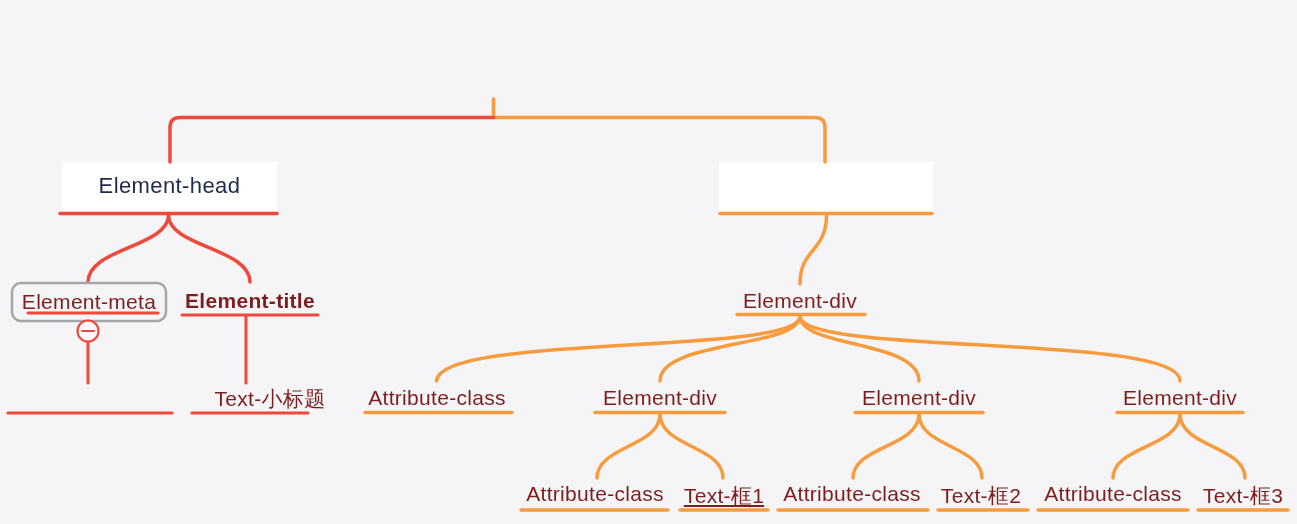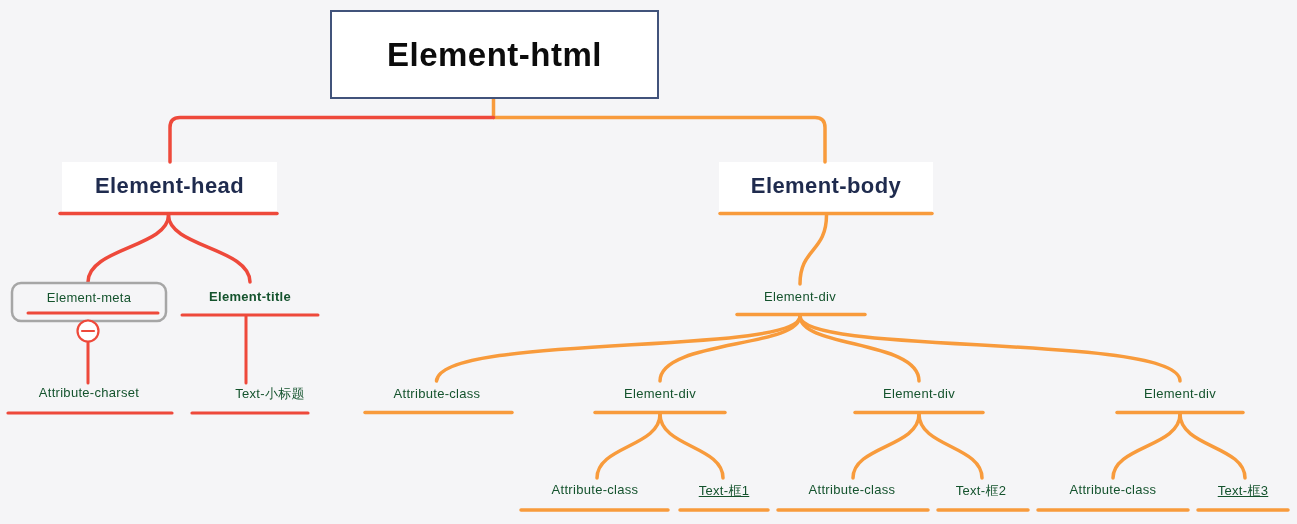--- a/index.html
+++ b/index.html
@@ -20,30 +20,30 @@
     background:#ffffff;
     border:2.5px solid #41537b;
     display:flex;align-items:center;justify-content:center;
     font-size:33px;font-weight:700;color:#0c0c0c;
     letter-spacing:0.5px;
     z-index:3;
   }
   .big-label{
     position:absolute;
     display:flex;align-items:center;justify-content:center;
-    font-size:22px;font-weight:700;color:#1f2b4e;
+    font-size:22px;font-weight:400;color:#1f2b4e;
     letter-spacing:0.4px;
     z-index:1;
   }
   svg.wires{position:absolute;left:0;top:0;z-index:2;}
   .label{
     position:absolute;
     transform:translateX(-50%);
     white-space:nowrap;
-    font-size:13px;color:#14532d;
+    font-size:21px;color:#7f1d1d;
     letter-spacing:0.3px;
     z-index:4;
   }
 </style>
 </head>
 <body>
 
 <div class="canvas">
 
   <div class="block" style="left:62px;top:162px;width:215px;height:51px;"></div>
@@ -93,42 +93,35 @@
     </g>
 
     <rect x="12" y="283" width="154" height="38" rx="9" fill="none" stroke="#a6a6a6" stroke-width="2.5"></rect>
 
     <g>
       <circle cx="88" cy="331" r="10.5" fill="#ffffff" stroke="#ee493b" stroke-width="2.2"></circle>
       <path d="M82,331 H94" stroke="#ee493b" stroke-width="2.2" fill="none" stroke-linecap="round"></path>
     </g>
   </svg>
 
-  <div class="root-box">
-    <span>Element-html</span>
-  </div>
 
   <div class="big-label" style="left:62px;top:162px;width:215px;height:48px;">
     <span>Element-head</span>
-  </div>
-  <div class="big-label" style="left:719px;top:162px;width:214px;height:48px;">
-    <span>Element-body</span>
   </div>
 
   <div class="label" style="left:89px;top:290px;">Element-meta</div>
   <div class="label" style="left:250px;top:289px;font-weight:bold;">Element-title</div>
   <div class="label" style="left:800px;top:289px;">Element-div</div>
 
-  <div class="label" style="left:89px;top:385px;">Attribute-charset</div>
   <div class="label" style="left:250px;top:385px;margin-left:20px;">Text-小标题</div>
   <div class="label" style="left:437px;top:386px;">Attribute-class</div>
   <div class="label" style="left:660px;top:386px;">Element-div</div>
   <div class="label" style="left:919px;top:386px;">Element-div</div>
   <div class="label" style="left:1180px;top:386px;">Element-div</div>
 
   <div class="label" style="left:595px;top:482px;">Attribute-class</div>
   <div class="label" style="left:724px;top:482px;text-decoration:underline;">Text-框1</div>
   <div class="label" style="left:852px;top:482px;">Attribute-class</div>
   <div class="label" style="left:981px;top:482px;">Text-框2</div>
   <div class="label" style="left:1113px;top:482px;">Attribute-class</div>
-  <div class="label" style="left:1243px;top:482px;text-decoration:underline;">Text-框3</div>
+  <div class="label" style="left:1243px;top:482px;">Text-框3</div>
 
 </div>
 
 </body></html>

